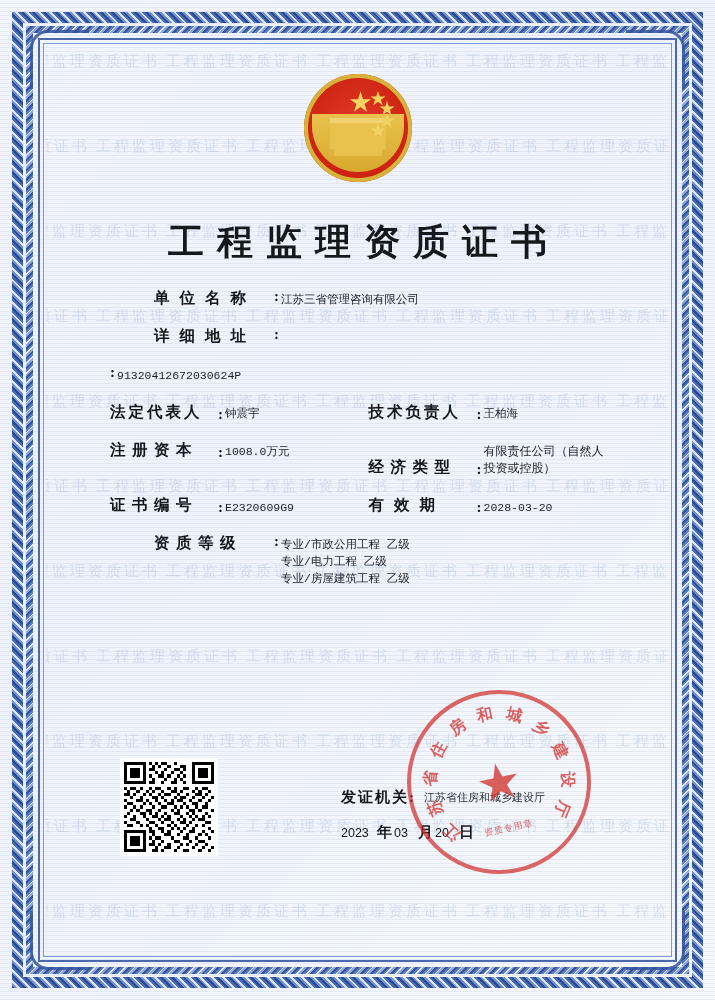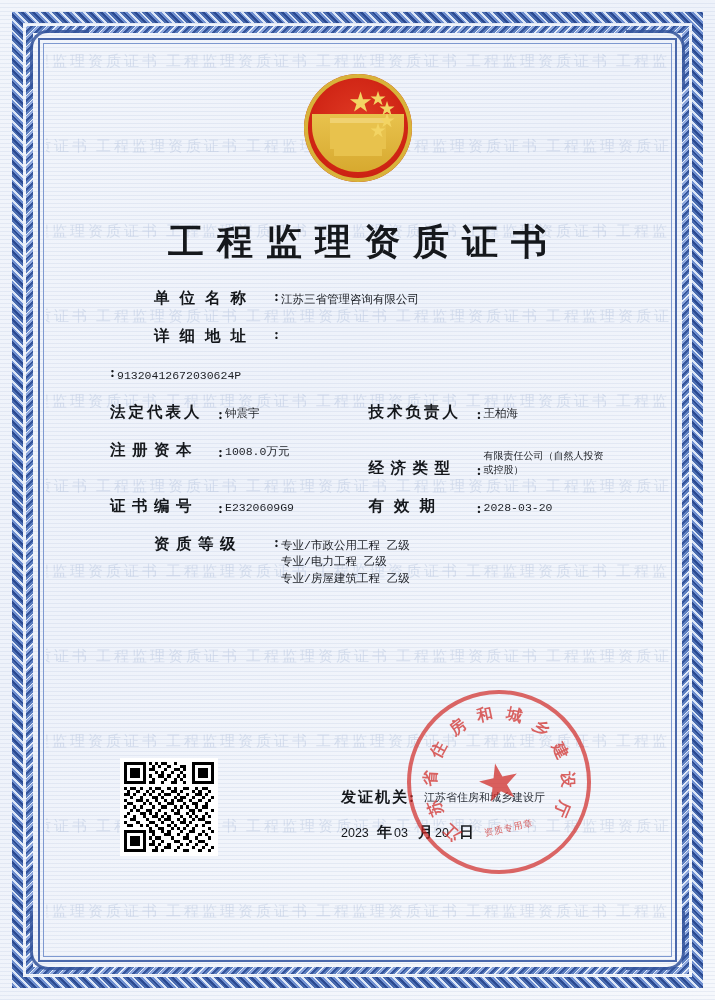--- a/index.html
+++ b/index.html
@@ -208,21 +208,21 @@
     margin: 0 2px 0 0;
   }
   .value {
     font-family: Liberation Mono, monospace;
     font-size: 11.5px;
     color: #1b1e24;
     line-height: 1.45;
     padding-top: 4px;
     word-break: break-all;
   }
-  .value.small { font-size: 10px; margin-top: 6px; }
+  .value.small { font-size: 12px; }
   .lab-width-a { width: 120px; margin-left: 44px; }
   .lab-width-b { width: 155px; }
   .lab-width-c { width: 108px; }
   .qual-lines .value { white-space: pre-line; }
 
   
   .qr {
     position: absolute;
     left: 72px;
     bottom: 96px;

